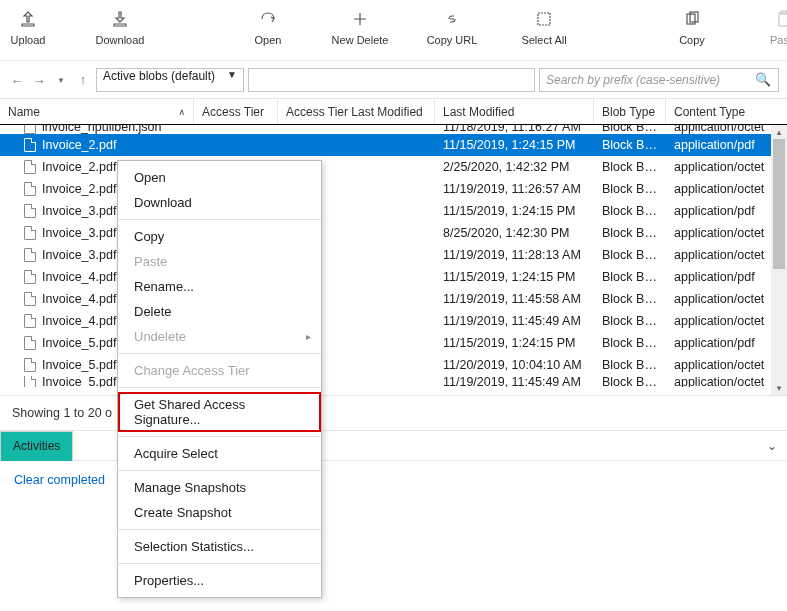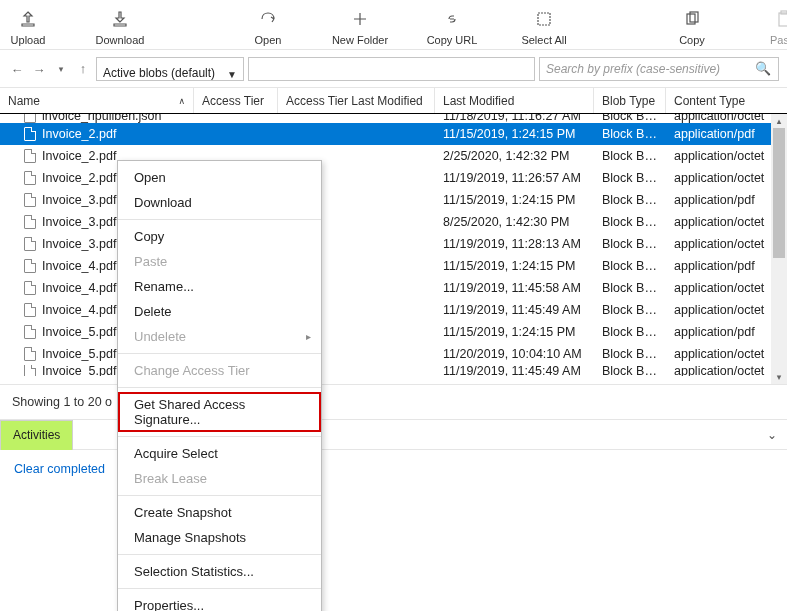--- a/index.html
+++ b/index.html
@@ -1,25 +1,25 @@
 <!DOCTYPE html>
 <html><head>
 <meta charset="utf-8">
 <style>
   * { box-sizing: border-box; margin: 0; padding: 0; font-family: "Segoe UI", Arial, sans-serif; }
   body { width: 787px; height: 611px; overflow: hidden; background: #fff; font-size: 13px; color: #222; position: relative; }
-  .toolbar { display: flex; align-items: flex-start; padding: 4px 7px 0 4px; border-bottom: 1px solid #e5e5e5; height: 50px; gap: 44px; }
+  .toolbar { display: flex; align-items: flex-start; padding: 4px 7px 0 4px; border-bottom: 1px solid #e5e5e5; height: 61px; gap: 44px; }
   .tool { display: flex; flex-direction: column; align-items: center; justify-content: flex-start; padding: 4px 8px; min-width: 48px; cursor: default; }
   .tool .ticon { width: 22px; height: 22px; display: flex; align-items: center; justify-content: center; color: #555; }
   .tool.disabled { opacity: 0.55; }
   .tool .tlabel { font-size: 11px; color: #333; margin-top: 4px; white-space: nowrap; }
   .tsep { width: 1px; background: #e1e1e1; height: 46px; margin: 4px 6px 0 6px; }
   .navrow { display: flex; align-items: center; gap: 4px; padding: 6px 8px; border-bottom: 1px solid #e5e5e5; height: 38px; }
   .nav-arrow { width: 18px; height: 18px; display: flex; align-items: center; justify-content: center; color: #666; }
-  .combo { border: 1px solid #c5c5c5; height: 24px; display: flex; align-items: flex-end; padding: 0 6px; min-width: 148px; font-size: 12px; position: relative; }
+  .combo { border: 1px solid #c5c5c5; height: 24px; display: flex; align-items: flex-start; padding: 0 6px; min-width: 148px; font-size: 12px; position: relative; }
   .combo .caret { position: absolute; right: 6px; font-size: 10px; color: #333; }
   .path-input { flex: 1; border: 1px solid #c5c5c5; height: 24px; padding: 0 6px; font-size: 12px; }
   .search-wrap { width: 240px; border: 1px solid #c5c5c5; height: 24px; display: flex; align-items: center; padding: 0 6px; }
   .search-wrap input { border: none; outline: none; flex: 1; font-size: 12px; color: #4c1d95; }
   .search-wrap input::placeholder { color: #999; font-style: italic; }
   .search-icon { color: #666; font-size: 13px; }
   .headers { display: flex; border-bottom: 1px solid #000000; height: 26px; align-items: stretch; font-size: 12px; color: #333; }
   .hcol { display: flex; align-items: center; padding: 0 8px; border-right: 1px solid #e5e5e5; position: relative; }
   .hcol.name { width: 194px; }
   .hcol.tier { width: 84px; }
@@ -41,21 +41,21 @@
   .file-icon { width: 12px; height: 14px; border: 1px solid #888; border-radius: 1px; margin-right: 6px; flex-shrink: 0; position: relative; background: #fff; }
   .file-icon::after { content: ""; position: absolute; top: -1px; right: -1px; width: 4px; height: 4px; background: #fff; border-left: 1px solid #888; border-bottom: 1px solid #888; }
   .row.selected .file-icon { border-color: #fff; background: transparent; }
   .row.selected .file-icon::after { background: #0078d4; border-color: #fff; }
   .row.partial { height: 11px; overflow: hidden; }
   .vscroll { position: absolute; right: 0; top: 0; width: 16px; height: 270px; background: #f0f0f0; }
   .vscroll .thumb { position: absolute; top: 14px; left: 2px; width: 12px; height: 130px; background: #c1c1c1; }
   .vscroll .arr { position: absolute; left: 0; width: 16px; height: 14px; display: flex; align-items: center; justify-content: center; font-size: 9px; color: #666; }
   .status { padding: 8px 12px; font-size: 12.5px; color: #333; border-top: 1px solid #e5e5e5; border-bottom: 1px solid #e5e5e5; height: 36px; display: flex; align-items: center; }
   .activities-bar { display: flex; align-items: center; height: 30px; border-bottom: 1px solid #e5e5e5; font-size: 12px; }
-  .tab-act { padding: 6px 12px; border: 1px solid #d0d0d0; border-bottom: none; background: #bef264; height: 30px; display: flex; align-items: center; margin-left: 0; }
+  .tab-act { padding: 6px 12px; border: 1px solid #d0d0d0; border-bottom: none; background: #14b8a6; height: 30px; display: flex; align-items: center; margin-left: 0; }
   .act-caret { margin-left: auto; margin-right: 10px; font-size: 12px; color: #555; }
   .clear { color: #0066cc; padding: 12px 14px; font-size: 12.5px; cursor: default; }
   .context-menu { position: absolute; top: 160px; left: 117px; width: 205px; background: #fff; border: 1px solid #bcbcbc; box-shadow: 2px 2px 6px rgba(0,0,0,0.18); padding: 4px 0; z-index: 10; }
   .mitem { padding: 5px 16px; font-size: 13px; color: #222; display: flex; align-items: center; position: relative; }
   .mitem.disabled { color: #a9a9a9; }
   .mitem.highlight { outline: 2px solid #d40000; outline-offset: -2px; }
   .msep { height: 1px; background: #e3e3e3; margin: 4px 0; }
   .mitem .subcaret { position: absolute; right: 10px; font-size: 10px; color: #888; }
   svg { display: block; }
 </style>
@@ -87,21 +87,21 @@
         </svg>
       </span>
     <span class="tlabel">Open</span>
   </div>
   <div class="tool">
     <span class="ticon">
         <svg width="18" height="18" viewBox="0 0 18 18">
           <path d="M9 3 V15 M3 9 H15" stroke="#555" stroke-width="1.2"></path>
         </svg>
       </span>
-    <span class="tlabel">New Folder</span>
+    <span class="tlabel">New Delete</span>
   </div>
   <div class="tool">
     <span class="ticon">
         <svg width="18" height="18" viewBox="0 0 18 18">
           <path d="M6 9 A3 3 0 0 1 9 6 L11 6 M12 9 A3 3 0 0 1 9 12 L7 12 M7 9 H11" fill="none" stroke="#555" stroke-width="1.2"></path>
         </svg>
       </span>
     <span class="tlabel">Copy URL</span>
   </div>
   <div class="tool">
@@ -380,21 +380,20 @@
     <div class="mitem disabled">Paste</div>
     <div class="mitem">Rename...</div>
     <div class="mitem">Delete</div>
     <div class="mitem disabled">Undelete<span class="subcaret">▸</span></div>
     <div class="msep"></div>
     <div class="mitem disabled">Change Access Tier</div>
     <div class="msep"></div>
     <div class="mitem highlight">Get Shared Access Signature...</div>
     <div class="msep"></div>
     <div class="mitem">Acquire Select</div>
-    <div class="mitem disabled">Break Lease</div>
-    <div class="msep"></div>
+    <div class="msep"></div>
+    <div class="mitem">Manage Snapshots</div>
     <div class="mitem">Create Snapshot</div>
-    <div class="mitem">Manage Snapshots</div>
     <div class="msep"></div>
     <div class="mitem">Selection Statistics...</div>
     <div class="msep"></div>
     <div class="mitem">Properties...</div>
   </div>
 
 </body></html>

